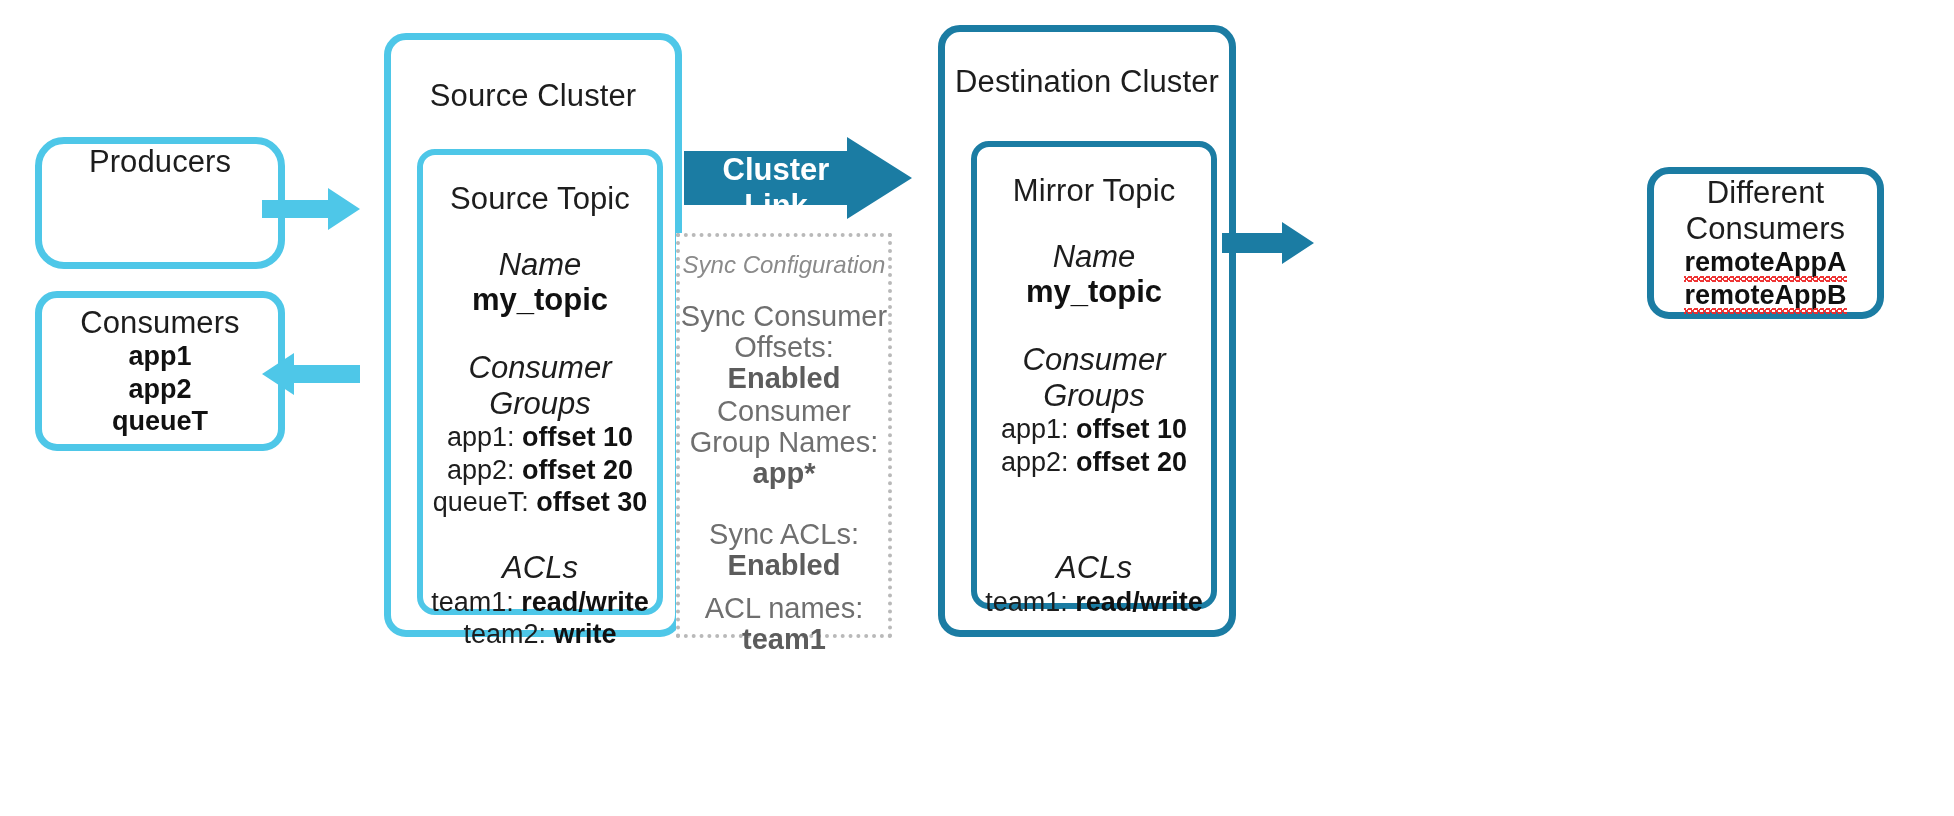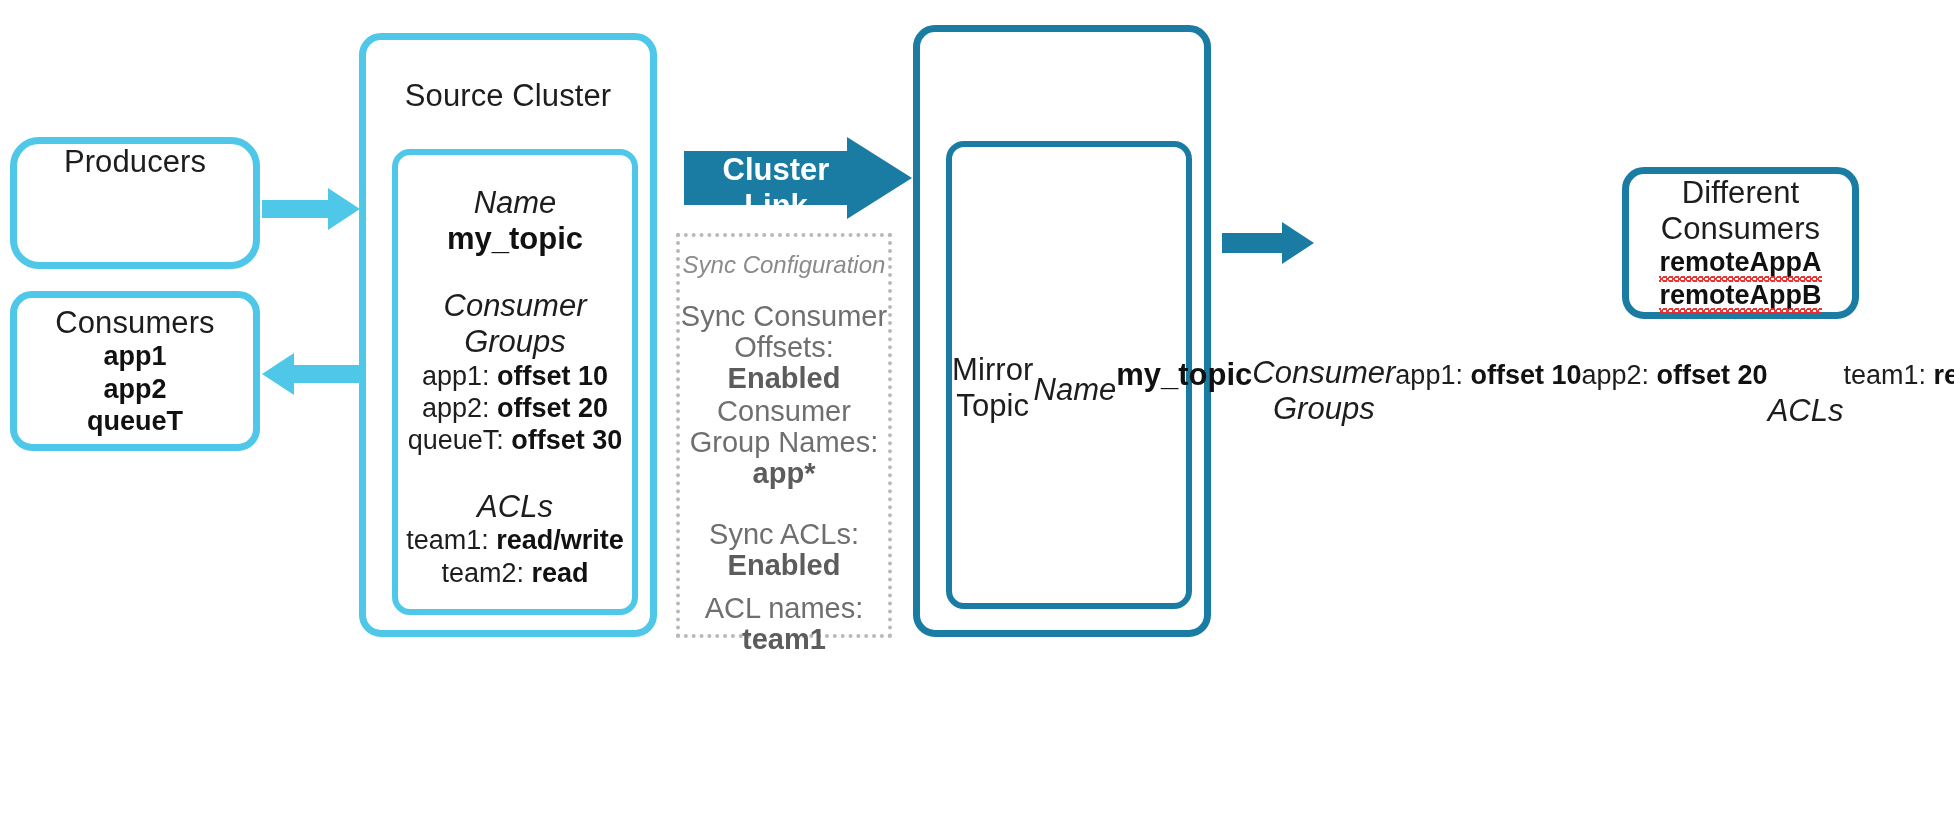--- a/index.html
+++ b/index.html
@@ -17,20 +17,21 @@
   
   .abs { position:absolute; }
 
   .rbox {
     position:absolute;
     background:#ffffff;
     border-radius:22px;
     display:flex;
     flex-direction:column;
     align-items:center;
+    margin-left:25px;
   }
 
   .cyan { border:7px solid #4EC7E8; }
   .teal { border:7px solid #1B7CA3; }
 
   .ttl {
     font-size:31px;
     font-weight:400;
     color:#1d1d1d;
     letter-spacing:0.1px;
@@ -71,21 +72,21 @@
   #source-cluster .clus-title { margin-top:38px; }
   #source-topic { position:absolute; left:26px; top:109px; width:246px; height:466px;
                   border:6px solid #4EC7E8; border-radius:18px; background:#fff;
                   display:flex; flex-direction:column; align-items:center; }
 
   
   #dest-cluster { left:913px; top:25px; width:298px; height:612px; }
   #dest-cluster .clus-title { margin-top:32px; }
   #mirror-topic { position:absolute; left:26px; top:109px; width:246px; height:468px;
                   border:6px solid #1B7CA3; border-radius:18px; background:#fff;
-                  display:flex; align-items:center; }
+                  display:flex; flex-direction:column; align-items:center; }
 
   
   #link-config {
     position:absolute; left:676px; top:233px; width:216px; height:405px;
     border:4px dotted #b9b9b9;
     background:#fff;
     display:flex; flex-direction:column; align-items:center;
     color:#6e6e6e;
   }
   #link-config .lc-title { font-style:italic; font-size:24px; color:#8a8a8a; margin-top:14px; }
@@ -129,20 +130,21 @@
   </div>
 
   <svg class="abs" style="left:262px; top:353px;" width="98" height="42" viewBox="0 0 98 42">
     <path d="M98 12 H32 V0 L0 21 L32 42 V30 H98 Z" fill="#4EC7E8"></path>
   </svg>
 
   <div class="rbox cyan" id="source-cluster">
     <div class="ttl clus-title">Source Cluster</div>
 
     <div id="source-topic">
+      <div class="ttl" style="margin-top:26px;">Source Topic</div>
 
       <div class="ital" style="margin-top:30px;">Name</div>
       <div class="bold">my_topic</div>
 
       <div class="ital" style="margin-top:32px;">Consumer Groups</div>
       <div class="line">
         <span>app1:</span>
         <b>offset 10</b>
       </div>
       <div class="line">
@@ -154,21 +156,21 @@
         <b>offset 30</b>
       </div>
 
       <div class="ital" style="margin-top:32px;">ACLs</div>
       <div class="line">
         <span>team1:</span>
         <b>read/write</b>
       </div>
       <div class="line">
         <span>team2:</span>
-        <b>read</b>
+        <b>write</b>
       </div>
     </div>
   </div>
 
   <svg class="abs" style="left:684px; top:137px;" width="228" height="82" viewBox="0 0 228 82">
     <path d="M0 14 H163 V0 L228 41 L163 82 V68 H0 Z" fill="#1B7CA3"></path>
   </svg>
   <div class="abs" style="left:690px; top:152px; width:172px; text-align:center; color:#ffffff; font-size:31px; font-weight:700;">
     <span>Cluster Link</span>
   </div>
@@ -183,20 +185,21 @@
     <div class="lcb">app*</div>
 
     <div class="lc" style="margin-top:30px;">Sync ACLs:</div>
     <div class="lcb">Enabled</div>
 
     <div class="lc" style="margin-top:12px;">ACL names:</div>
     <div class="lcb">team1</div>
   </div>
 
   <div class="rbox teal" id="dest-cluster">
+    <div class="ttl clus-title">Destination Cluster</div>
 
     <div id="mirror-topic">
       <div class="ttl" style="margin-top:26px;">Mirror Topic</div>
 
       <div class="ital" style="margin-top:30px;">Name</div>
       <div class="bold">my_topic</div>
 
       <div class="ital" style="margin-top:32px;">Consumer Groups</div>
       <div class="line">
         <span>app1:</span>

